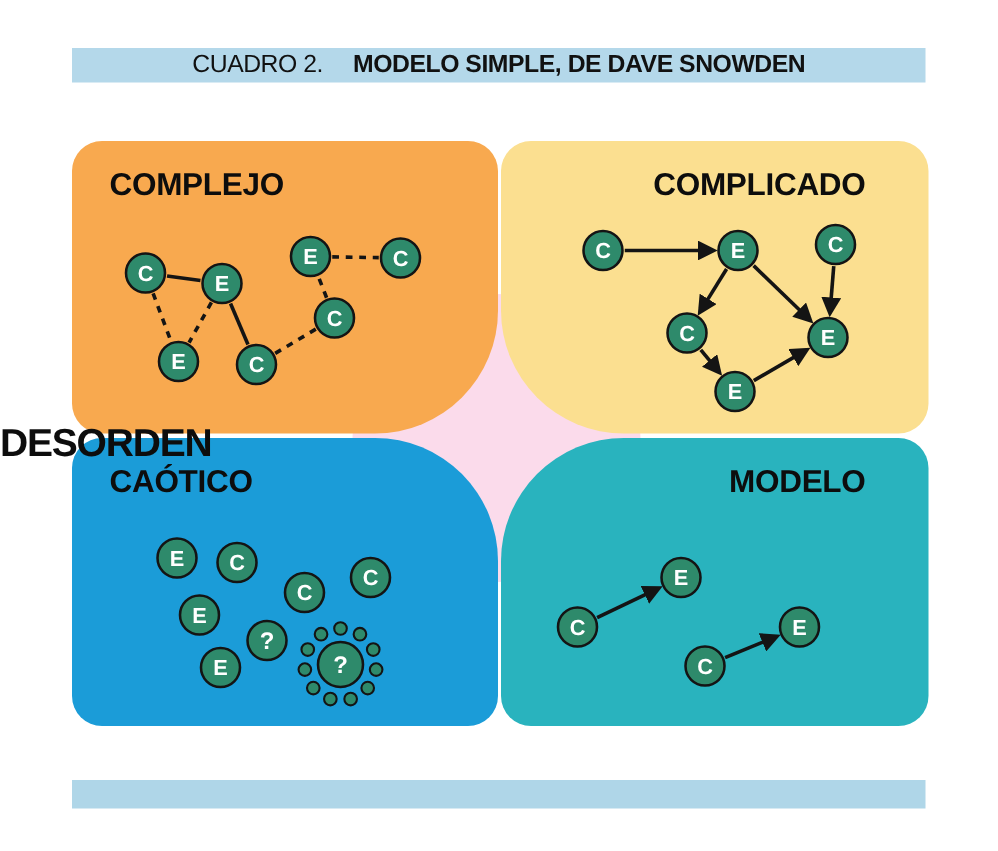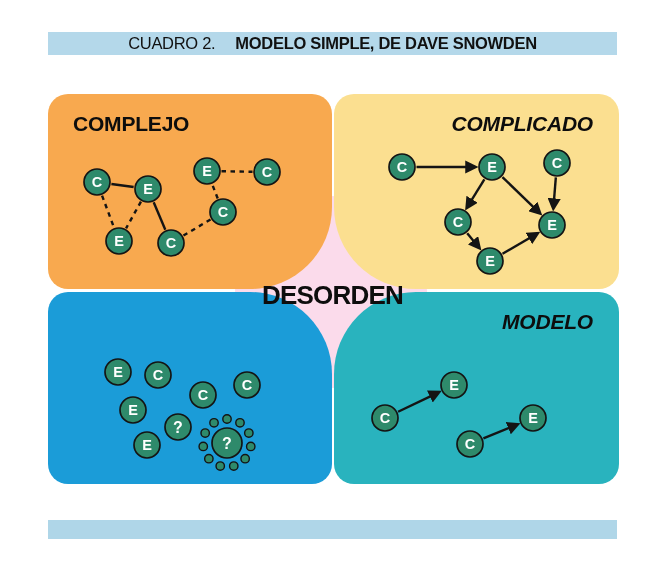--- a/index.html
+++ b/index.html
@@ -21,24 +21,24 @@
   .quadrant{position:absolute;z-index:1;}
   .q-complejo  {left:48px; top:94px;  width:284px;height:195px;border-radius:20px 20px 82px 20px;}
   .q-complicado{left:334px;top:94px;  width:285px;height:195px;border-radius:20px 20px 20px 82px;}
   .q-caotico   {left:48px; top:292px; width:284px;height:192px;border-radius:20px 82px 20px 20px;}
   .q-simple    {left:334px;top:292px; width:285px;height:192px;border-radius:82px 20px 20px 20px;}
   .q-label{
     position:absolute;top:18px;font-size:21px;font-weight:700;color:#0d0d0d;
     letter-spacing:-0.2px;white-space:nowrap;
   }
   .q-label.left{left:25px;}
-  .q-label.right{right:26px;font-style:italic;}
+  .q-label.right{right:42px;}
   .graph{position:absolute;left:0;top:0;}
   .center-label{
-    position:absolute;left:0;right:0;top:280px;text-align:center;z-index:2;
+    position:absolute;left:0;right:0;top:280px;text-align:left;z-index:2;
     font-size:26px;font-weight:700;color:#0d0d0d;letter-spacing:-0.8px;
   }
   .bottom-strip{
     position:absolute;left:48px;top:520px;width:569px;height:19px;z-index:1;
   }
 </style>
 </head>
 <body>
 
 <div class="canvas">
@@ -139,20 +139,21 @@
         <circle cx="197.1379897845022" cy="166.71665761468685" r="4.2" fill="#2E8A6B" stroke="#141414" stroke-width="1.4"></circle>
         <circle cx="185.7615813641943" cy="174.02783136674793" r="4.2" fill="#2E8A6B" stroke="#141414" stroke-width="1.4"></circle>
         <circle cx="172.2384186358057" cy="174.02783136674793" r="4.2" fill="#2E8A6B" stroke="#141414" stroke-width="1.4"></circle>
         <circle cx="160.8620102154978" cy="166.71665761468685" r="4.2" fill="#2E8A6B" stroke="#141414" stroke-width="1.4"></circle>
         <circle cx="155.24428539485763" cy="154.41555611855884" r="4.2" fill="#2E8A6B" stroke="#141414" stroke-width="1.4"></circle>
         <circle cx="157.16883211149155" cy="141.03003968795474" r="4.2" fill="#2E8A6B" stroke="#141414" stroke-width="1.4"></circle>
         <circle cx="166.02462038106566" cy="130.80991521205164" r="4.2" fill="#2E8A6B" stroke="#141414" stroke-width="1.4"></circle>
         <circle cx="179" cy="151" r="15" fill="#2E8A6B" stroke="#141414" stroke-width="1.7"></circle>
         <text x="179" y="151" dy="0.36em" text-anchor="middle" fill="#ffffff" font-size="16" font-weight="700" font-family="&quot;Liberation Sans&quot;,&quot;DejaVu Sans&quot;,sans-serif">?</text>
       </svg>
+    <div class="q-label left">CAÓTICO</div>
   </div>
 
   <div class="quadrant q-simple" style="background: rgb(41, 179, 190);">
     <svg class="graph" width="285" height="192" viewBox="0 0 285 192">
         <defs>
           <marker id="arrow-simple" viewBox="0 0 10 10" refX="7" refY="5" markerWidth="5.5" markerHeight="5.5" orient="auto-start-reverse">
             <path d="M0,0 L10,5 L0,10 z" fill="#141414"></path>
           </marker>
         </defs>
         <line x1="64.08094621371687" y1="119.74389528909192" x2="104.21265112137618" y2="100.55047120282009" stroke="#141414" stroke-width="2.4" marker-end="url(#arrow-simple)"></line>

